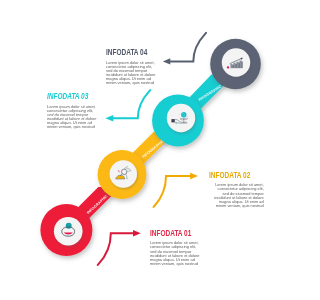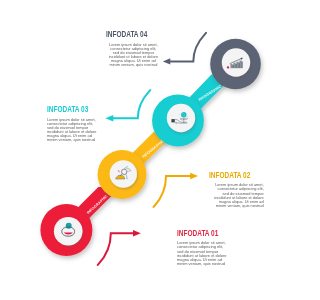--- a/index.html
+++ b/index.html
@@ -118,32 +118,32 @@
     <circle cx="0.5" cy="-5.4" r="3" fill="#17a2a8"></circle>
     <path d="M-6.4,0.4 c0,-3 2.8,-4.6 6.4,-4.6 c3.6,0 6.4,1.6 6.4,4.6 c0,2.6 -2.4,4.6 -6.4,4.6 c-3.8,0 -6.4,-2 -6.4,-4.6 z" fill="none" stroke="#4e5666" stroke-width="0.9"></path>
     <path d="M-4.4,1.4 c1.6,2.6 7.4,2.6 9,0 z" fill="#e0174d"></path>
   </g>
 </svg>
 
 <div class="ribbon" style="left:199.5px;top:98px;transform:rotate(-32.3deg);transform-origin:left bottom;">INFOGRAPHIC</div>
 <div class="ribbon" style="left:143.5px;top:154.6px;transform:rotate(-38.8deg);transform-origin:left bottom;">INFOGRAPHIC</div>
 <div class="ribbon" style="left:88.5px;top:210.8px;transform:rotate(-42.4deg);transform-origin:left bottom;">INFOGRAPHIC</div>
 
-<div class="block" style="left:106px;top:30px;text-align:center;">
+<div class="block" style="left:106px;top:48px;">
   <div class="ttl" style="color:#4e5666;">INFODATA 04</div>
   <div class="bodytext">
         <div>Lorem ipsum dolor sit amet,</div>
         <div>consectetur adipiscing elit,</div>
         <div>sed do eiusmod tempor</div>
         <div>incididunt ut labore et dolore</div>
         <div>magna aliqua. Ut enim ad</div>
         <div>minim veniam, quis nostrud</div>
       </div>
 </div>
-<div class="block" style="left:47px;top:105px;">
+<div class="block" style="left:47px;top:92px;font-style:italic;">
   <div class="ttl" style="color:#17cdd2;">INFODATA 03</div>
   <div class="bodytext">
         <div>Lorem ipsum dolor sit amet,</div>
         <div>consectetur adipiscing elit,</div>
         <div>sed do eiusmod tempor</div>
         <div>incididunt ut labore et dolore</div>
         <div>magna aliqua. Ut enim ad</div>
         <div>minim veniam, quis nostrud</div>
       </div>
 </div>
@@ -151,21 +151,21 @@
   <div class="ttl" style="color:#e8a800;">INFODATA 02</div>
   <div class="bodytext">
         <div>Lorem ipsum dolor sit amet,</div>
         <div>consectetur adipiscing elit,</div>
         <div>sed do eiusmod tempor</div>
         <div>incididunt ut labore et dolore</div>
         <div>magna aliqua. Ut enim ad</div>
         <div>minim veniam, quis nostrud</div>
       </div>
 </div>
-<div class="block" style="left:150px;top:228.5px;margin-left:27px;">
+<div class="block" style="left:150px;top:228.5px;">
   <div class="ttl" style="color:#e02747;">INFODATA 01</div>
   <div class="bodytext">
         <div>Lorem ipsum dolor sit amet,</div>
         <div>consectetur adipiscing elit,</div>
         <div>sed do eiusmod tempor</div>
         <div>incididunt ut labore et dolore</div>
         <div>magna aliqua. Ut enim ad</div>
         <div>minim veniam, quis nostrud</div>
       </div>
 </div>

